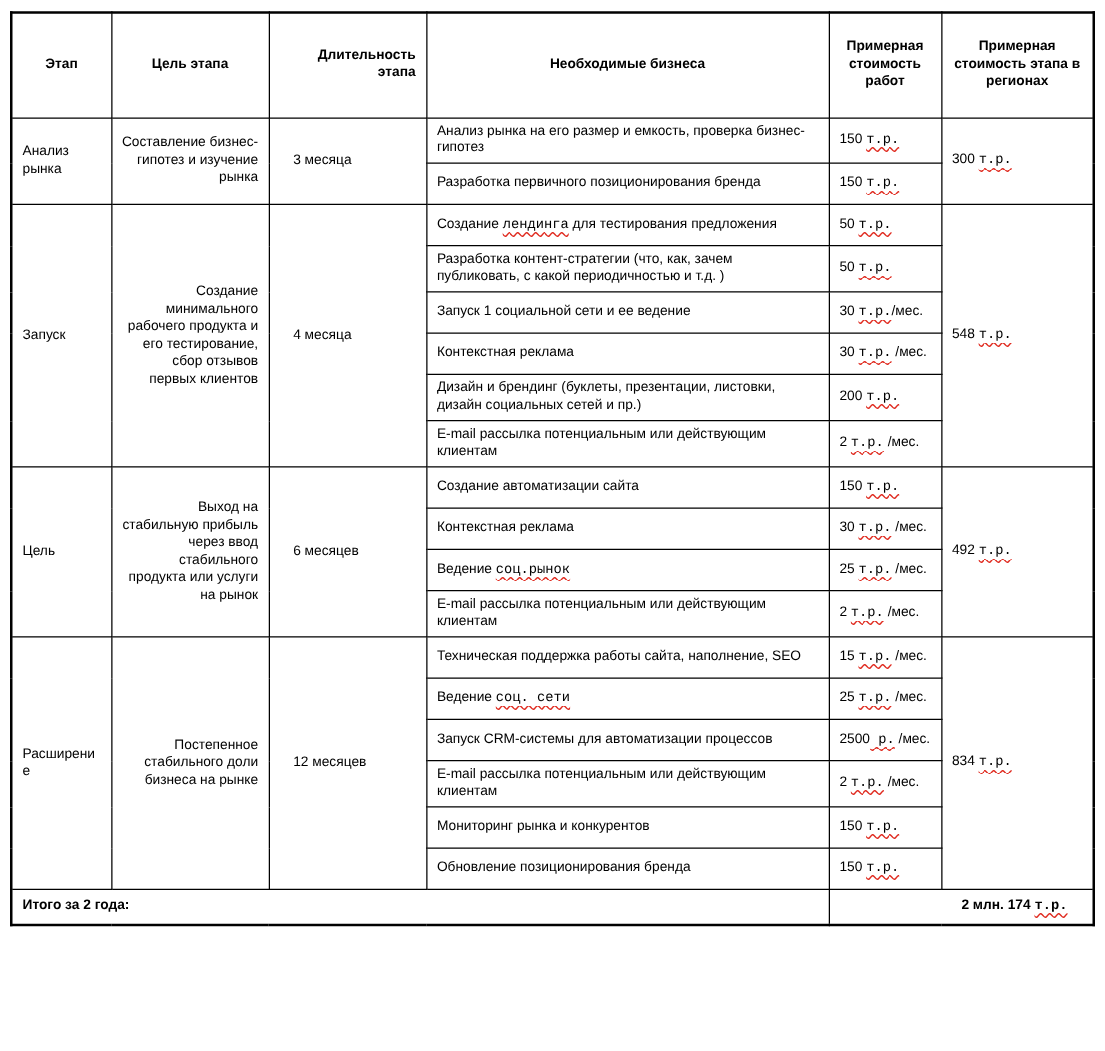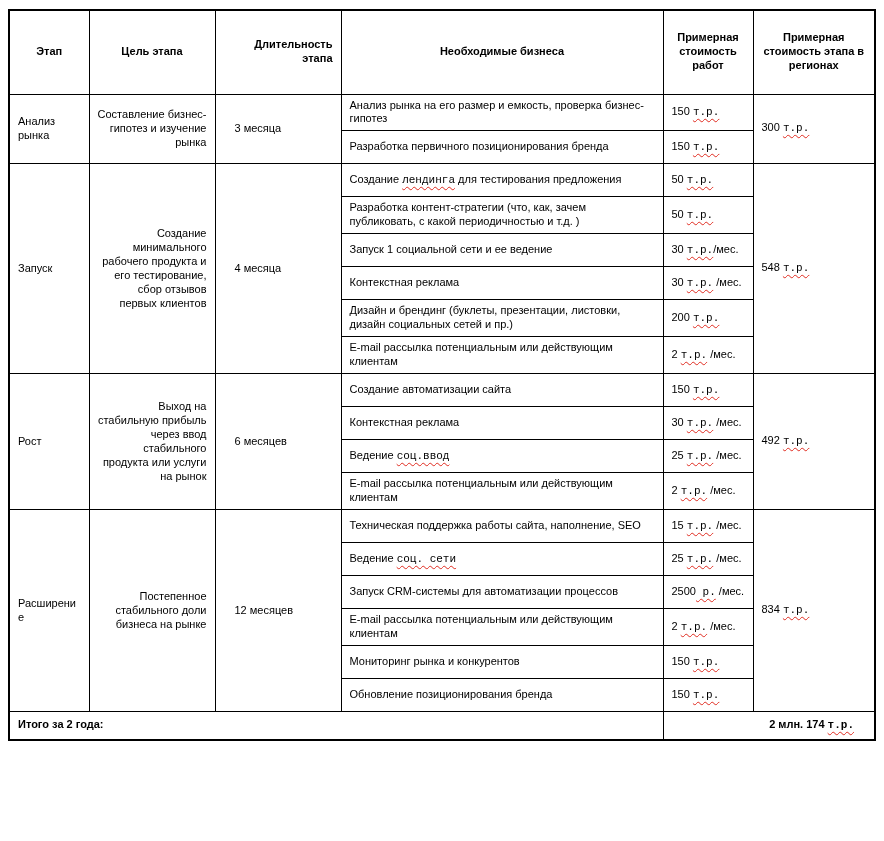--- a/index.html
+++ b/index.html
@@ -122,33 +122,33 @@
       <tr>
         <td class="c-work sp-scan">Дизайн и брендинг (буклеты, презентации, листовки, дизайн социальных сетей и пр.)</td>
         <td class="c-cost sp-scan">200 <span class="squiggle">т.р.</span></td>
       </tr>
       <tr>
         <td class="c-work sp-scan">E-mail рассылка потенциальным или действующим клиентам</td>
         <td class="c-cost sp-scan">2 <span class="squiggle">т.р.</span> /мес.</td>
       </tr>
 
       <tr>
-        <td rowspan="4" class="c-stage">Рост</td>
+        <td rowspan="4" class="c-stage">Цель</td>
         <td rowspan="4" class="c-goal">Выход на стабильную прибыль через ввод стабильного продукта или услуги на рынок</td>
         <td rowspan="4" class="c-dur">6 месяцев</td>
         <td class="c-work sp-scan">Создание автоматизации сайта</td>
         <td class="c-cost sp-scan">150 <span class="squiggle">т.р.</span></td>
         <td rowspan="4" class="c-total sp-scan">492 <span class="squiggle">т.р.</span></td>
       </tr>
       <tr>
         <td class="c-work sp-scan">Контекстная реклама</td>
         <td class="c-cost sp-scan">30 <span class="squiggle">т.р.</span> /мес.</td>
       </tr>
       <tr>
-        <td class="c-work sp-scan">Ведение <span class="squiggle">соц.ввод</span></td>
+        <td class="c-work sp-scan">Ведение <span class="squiggle">соц.рынок</span></td>
         <td class="c-cost sp-scan">25 <span class="squiggle">т.р.</span> /мес.</td>
       </tr>
       <tr>
         <td class="c-work sp-scan">E-mail рассылка потенциальным или действующим клиентам</td>
         <td class="c-cost sp-scan">2 <span class="squiggle">т.р.</span> /мес.</td>
       </tr>
 
       <tr>
         <td rowspan="6" class="c-stage">Расширение</td>
         <td rowspan="6" class="c-goal">Постепенное стабильного доли бизнеса на рынке</td>

